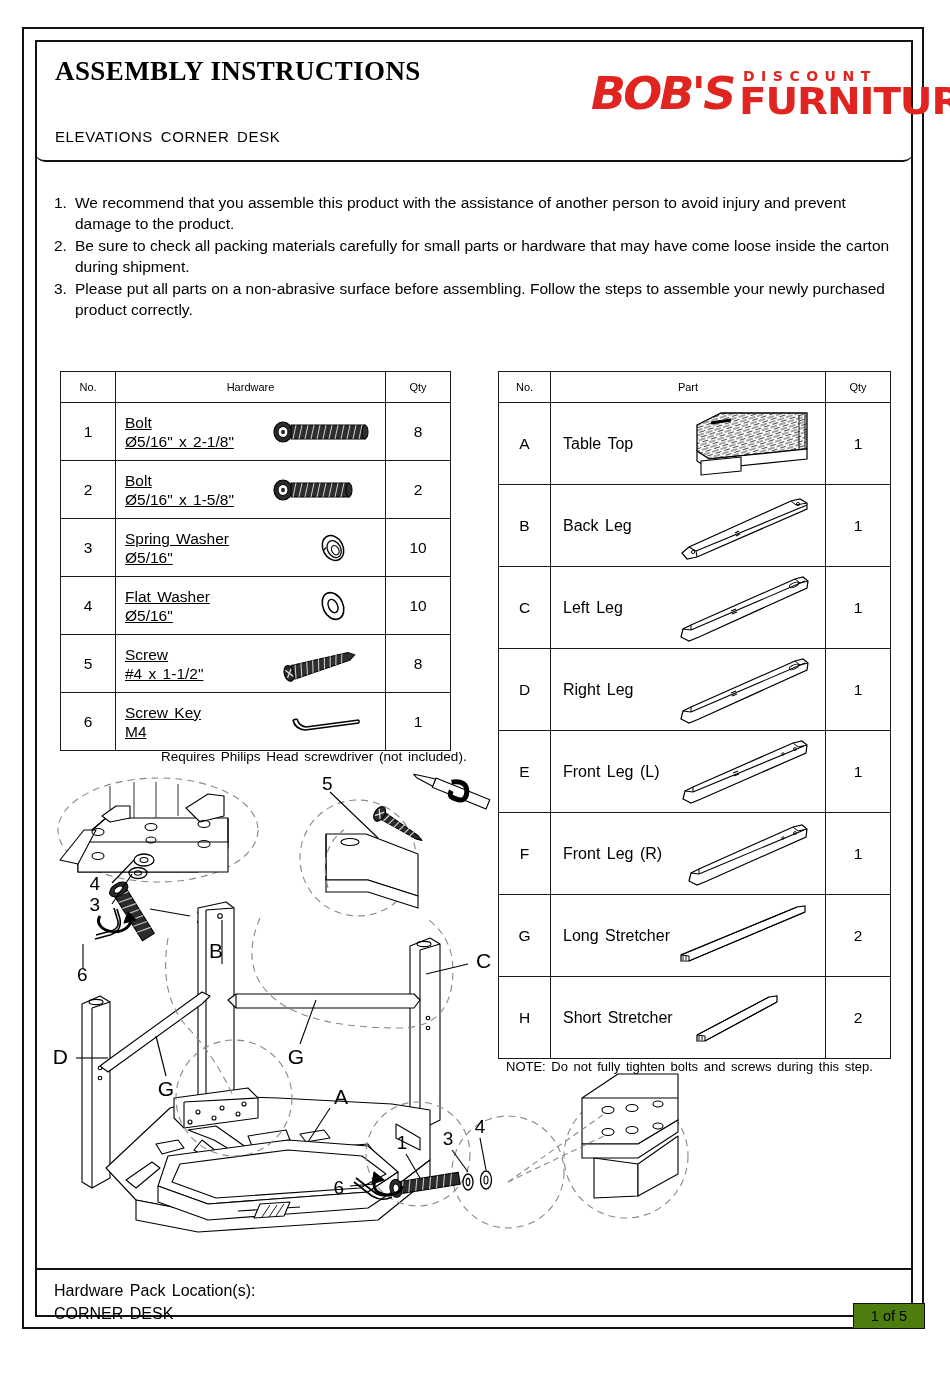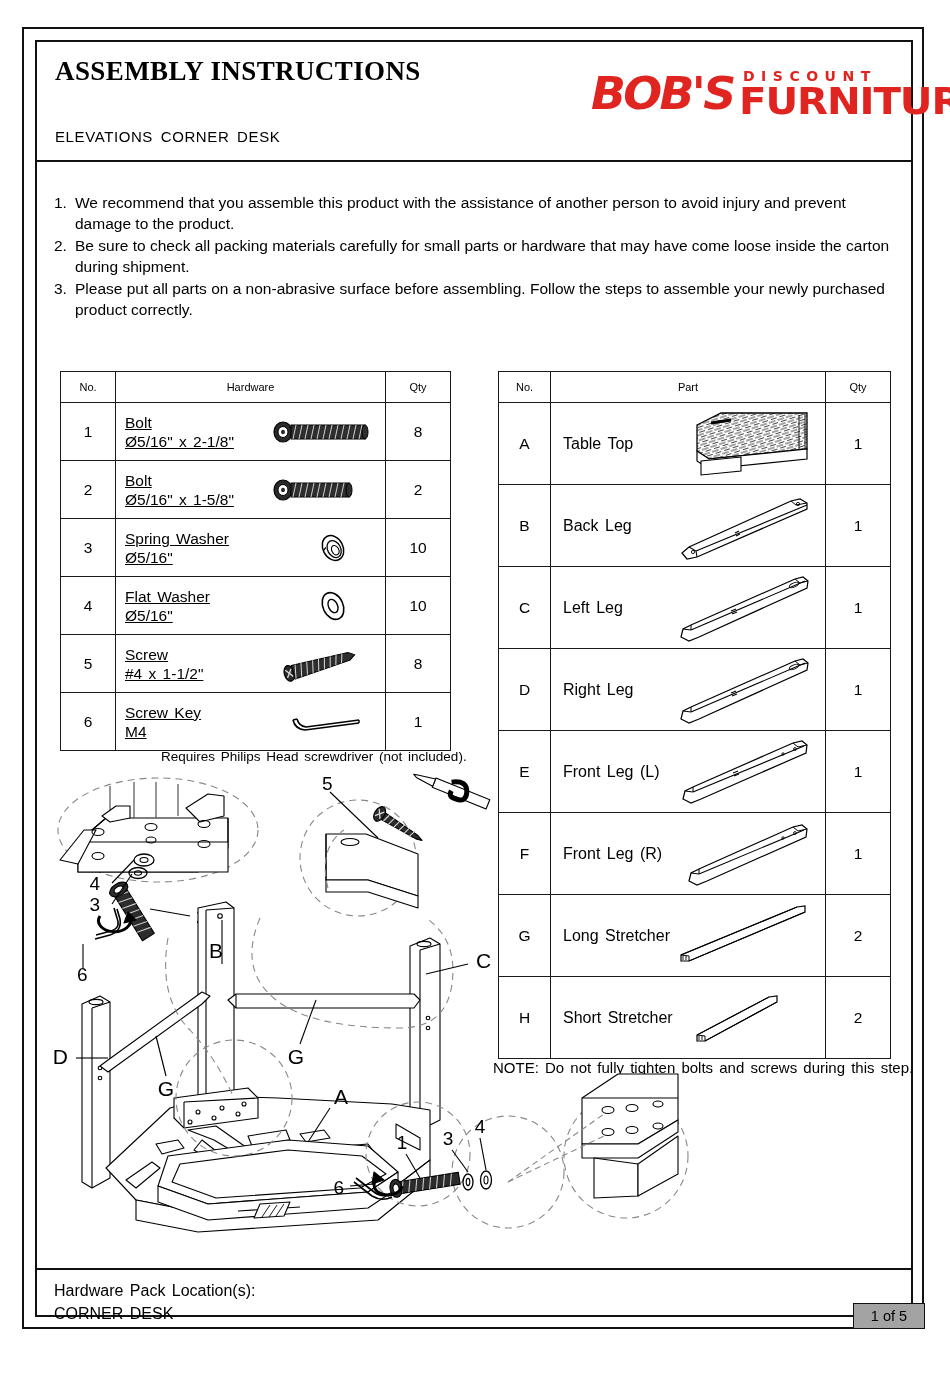--- a/index.html
+++ b/index.html
@@ -37,20 +37,21 @@
     box-sizing: border-box;
   }
 
   
   .header-band {
     position: absolute;
     left: 35px; top: 40px;
     width: 878px; height: 122px;
     box-sizing: border-box;
     border-bottom: 2px solid #111;
+    border-radius: 10px;
   }
   .doc-title {
     position: absolute;
     left: 20px; top: 16px;
     font-family: "Liberation Serif", serif;
     font-weight: bold;
     font-size: 27px;
     letter-spacing: 0.4px;
   }
   .product-name {
@@ -191,21 +192,21 @@
     transform: translateY(-50%);
     width: 150px; height: 74px;
   }
 
   .table-footnote {
     position: absolute;
     font-size: 13.5px;
     word-spacing: 2px;
   }
   #hardware-footnote { left: 161px; top: 749px; }
-  #parts-footnote    { left: 493px; top: 1059px; font-size: 15px; }
+  #parts-footnote    { left: 506px; top: 1059px; font-size: 13px; }
 
   
   #diagram-area {
     position: absolute;
     left: 38px; top: 768px;
     width: 660px; height: 500px;
   }
   #diagram-svg { display: block; }
 
   
@@ -225,21 +226,21 @@
   .page-badge {
     position: absolute;
     left: 853px; top: 1303px;
     width: 72px; height: 26px;
     border: 1.6px solid #111;
     box-sizing: border-box;
     font-size: 14.5px;
     display: flex;
     align-items: center;
     justify-content: center;
-    background: #a3a3a3;
+    background: #4d7c0f;
   }
 </style>
 </head>
 <body>
 
 <div id="page">
 
   <div class="outer-frame"></div>
   <div class="inner-frame"></div>
 

